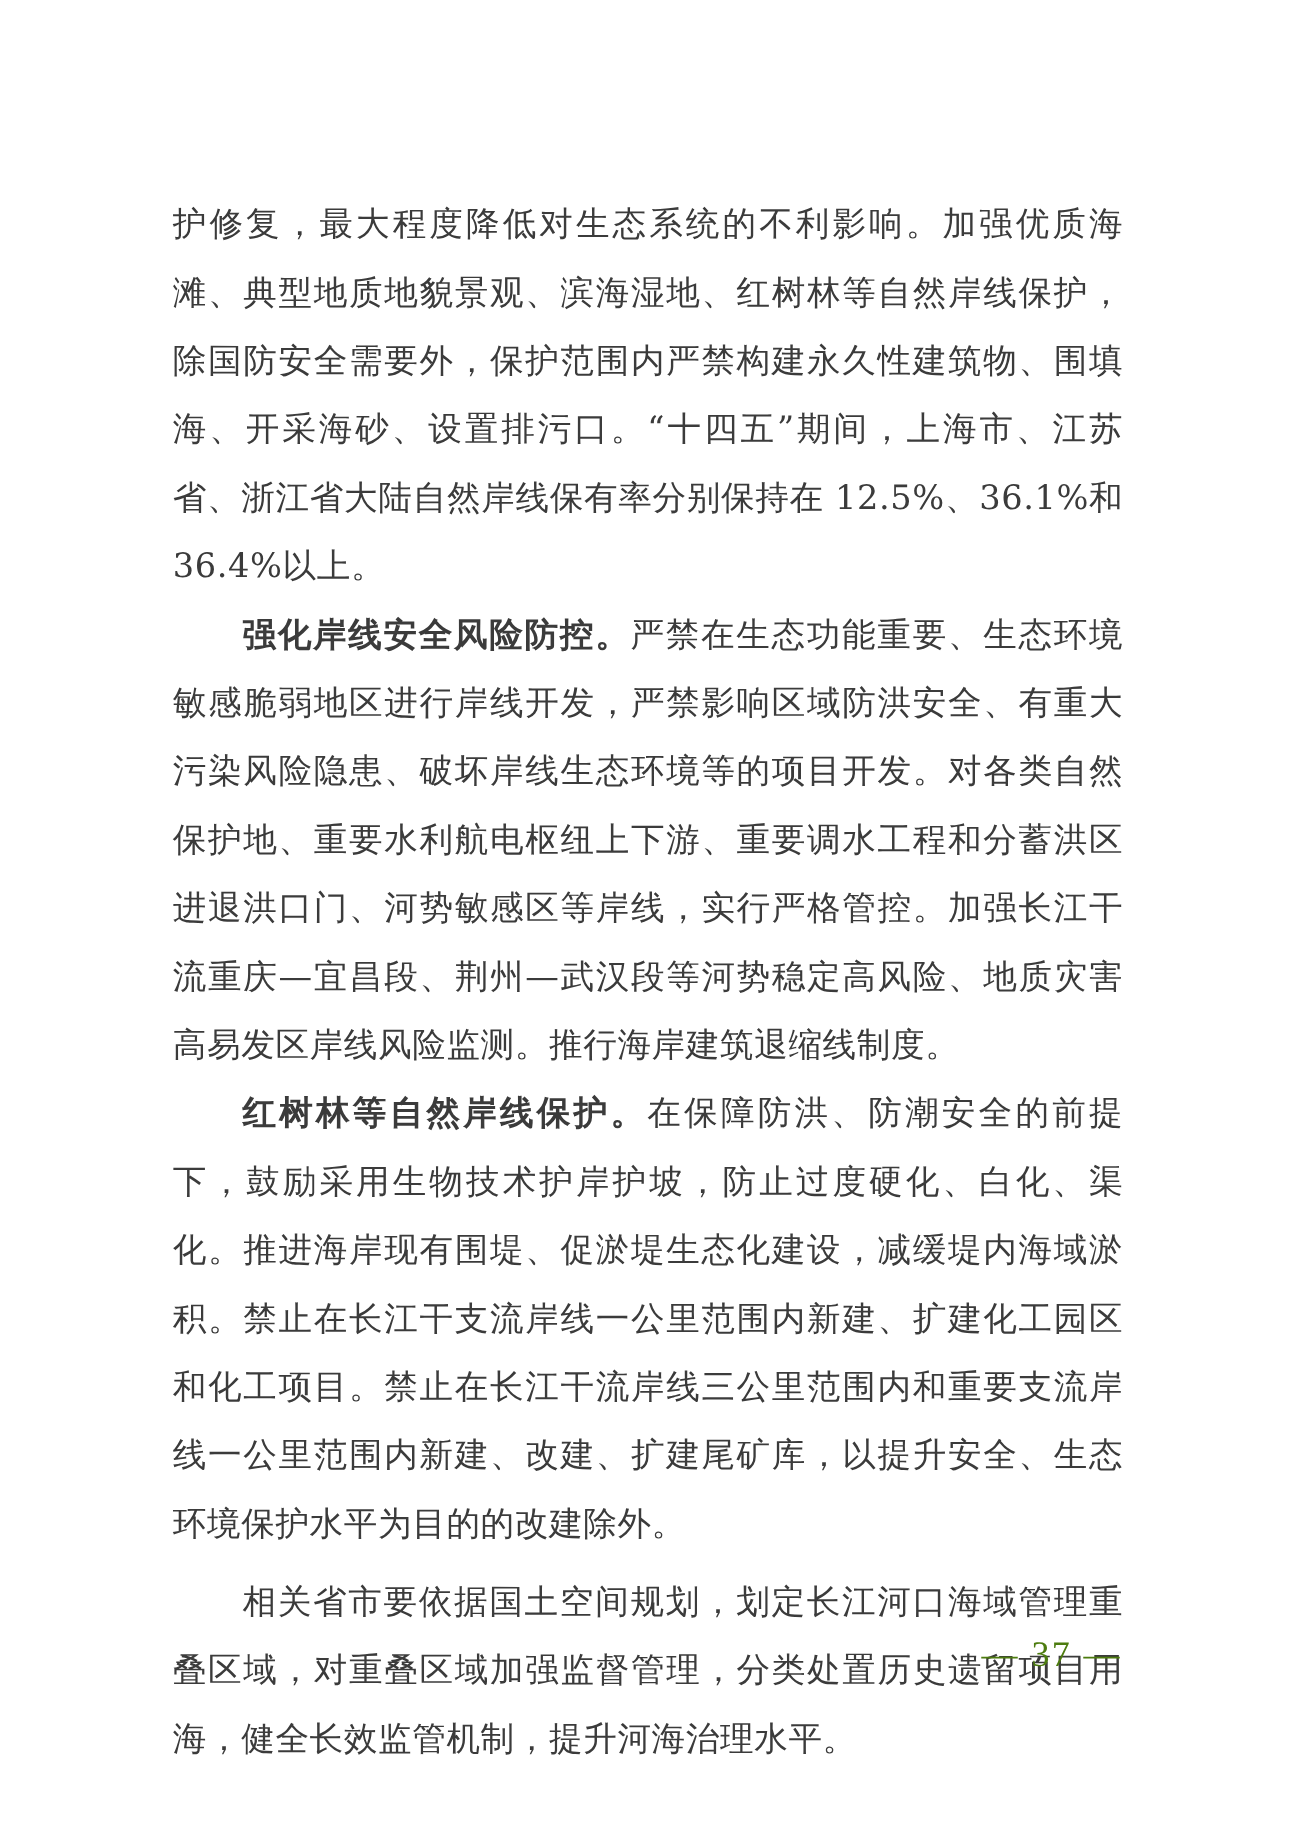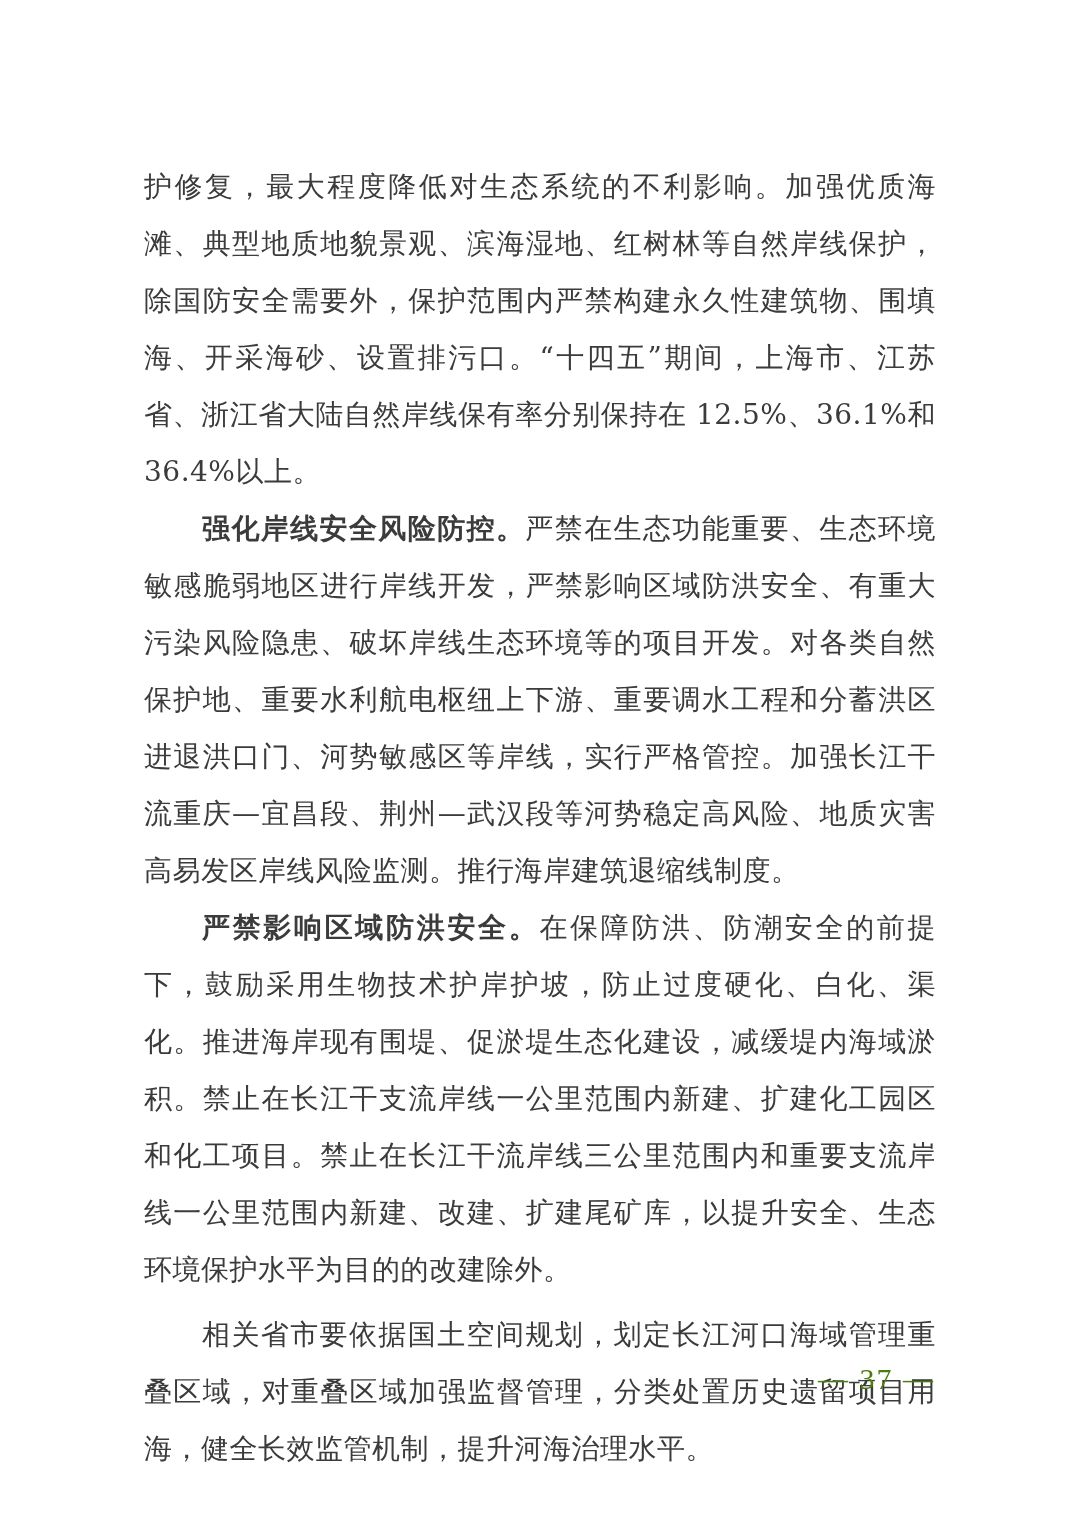--- a/index.html
+++ b/index.html
@@ -60,21 +60,21 @@
 <body>
 
 <div class="page">
 
   <div class="content">
 
     <p class="para"><span>护修复，最大程度降低对生态系统的不利影响。加强优质海滩、典型地质地貌景观、滨海湿地、红树林等自然岸线保护，除国防安全需要外，保护范围内严禁构建永久性建筑物、围填海、开采海砂、设置排污口。“十四五”期间，上海市、江苏省、浙江省大陆自然岸线保有率分别保持在 12.5%、36.1%和 36.4%以上。</span></p>
 
     <p class="para indent"><span class="lead">强化岸线安全风险防控。</span><span>严禁在生态功能重要、生态环境敏感脆弱地区进行岸线开发，严禁影响区域防洪安全、有重大污染风险隐患、破坏岸线生态环境等的项目开发。对各类自然保护地、重要水利航电枢纽上下游、重要调水工程和分蓄洪区进退洪口门、河势敏感区等岸线，实行严格管控。加强长江干流重庆—宜昌段、荆州—武汉段等河势稳定高风险、地质灾害高易发区岸线风险监测。推行海岸建筑退缩线制度。</span></p>
 
-    <p class="para indent"><span class="lead">严禁影响区域防洪安全。</span><span>在保障防洪、防潮安全的前提下，鼓励采用生物技术护岸护坡，防止过度硬化、白化、渠化。推进海岸现有围堤、促淤堤生态化建设，减缓堤内海域淤积。禁止在长江干支流岸线一公里范围内新建、扩建化工园区和化工项目。禁止在长江干流岸线三公里范围内和重要支流岸线一公里范围内新建、改建、扩建尾矿库，以提升安全、生态环境保护水平为目的的改建除外。</span></p>
+    <p class="para indent"><span class="lead">红树林等自然岸线保护。</span><span>在保障防洪、防潮安全的前提下，鼓励采用生物技术护岸护坡，防止过度硬化、白化、渠化。推进海岸现有围堤、促淤堤生态化建设，减缓堤内海域淤积。禁止在长江干支流岸线一公里范围内新建、扩建化工园区和化工项目。禁止在长江干流岸线三公里范围内和重要支流岸线一公里范围内新建、改建、扩建尾矿库，以提升安全、生态环境保护水平为目的的改建除外。</span></p>
 
     <p class="para indent gap-before kai-style"><span>相关省市要依据国土空间规划，划定长江河口海域管理重叠区域，对重叠区域加强监督管理，分类处置历史遗留项目用海，健全长效监管机制，提升河海治理水平。</span></p>
 
   </div>
 
   <div class="footer-pagenum">— 37 —</div>
 
 </div>
 
 </body></html>

